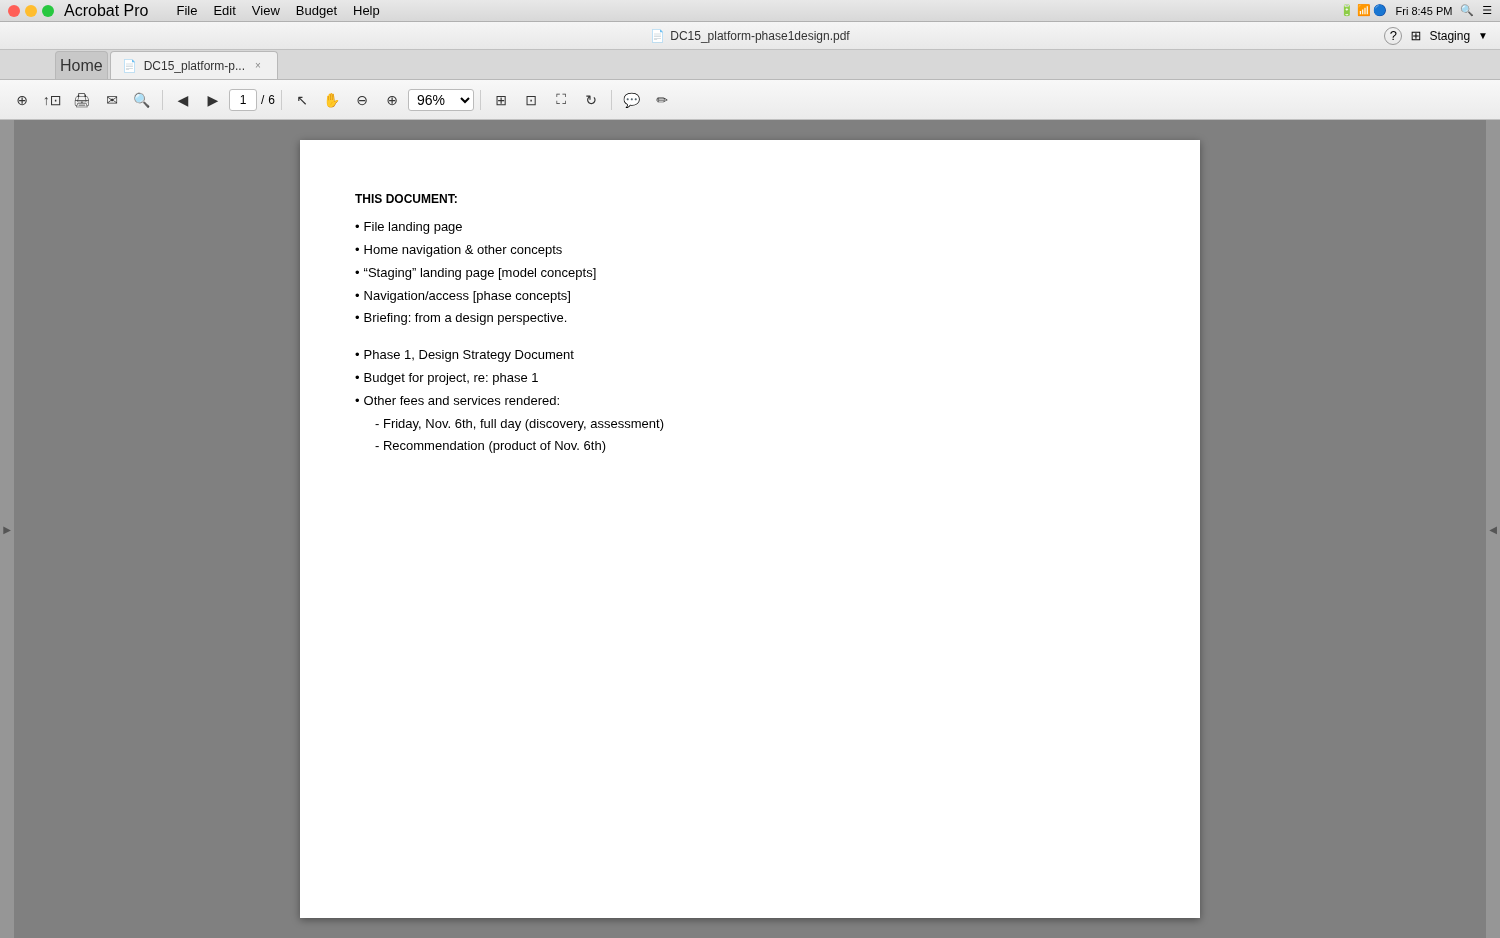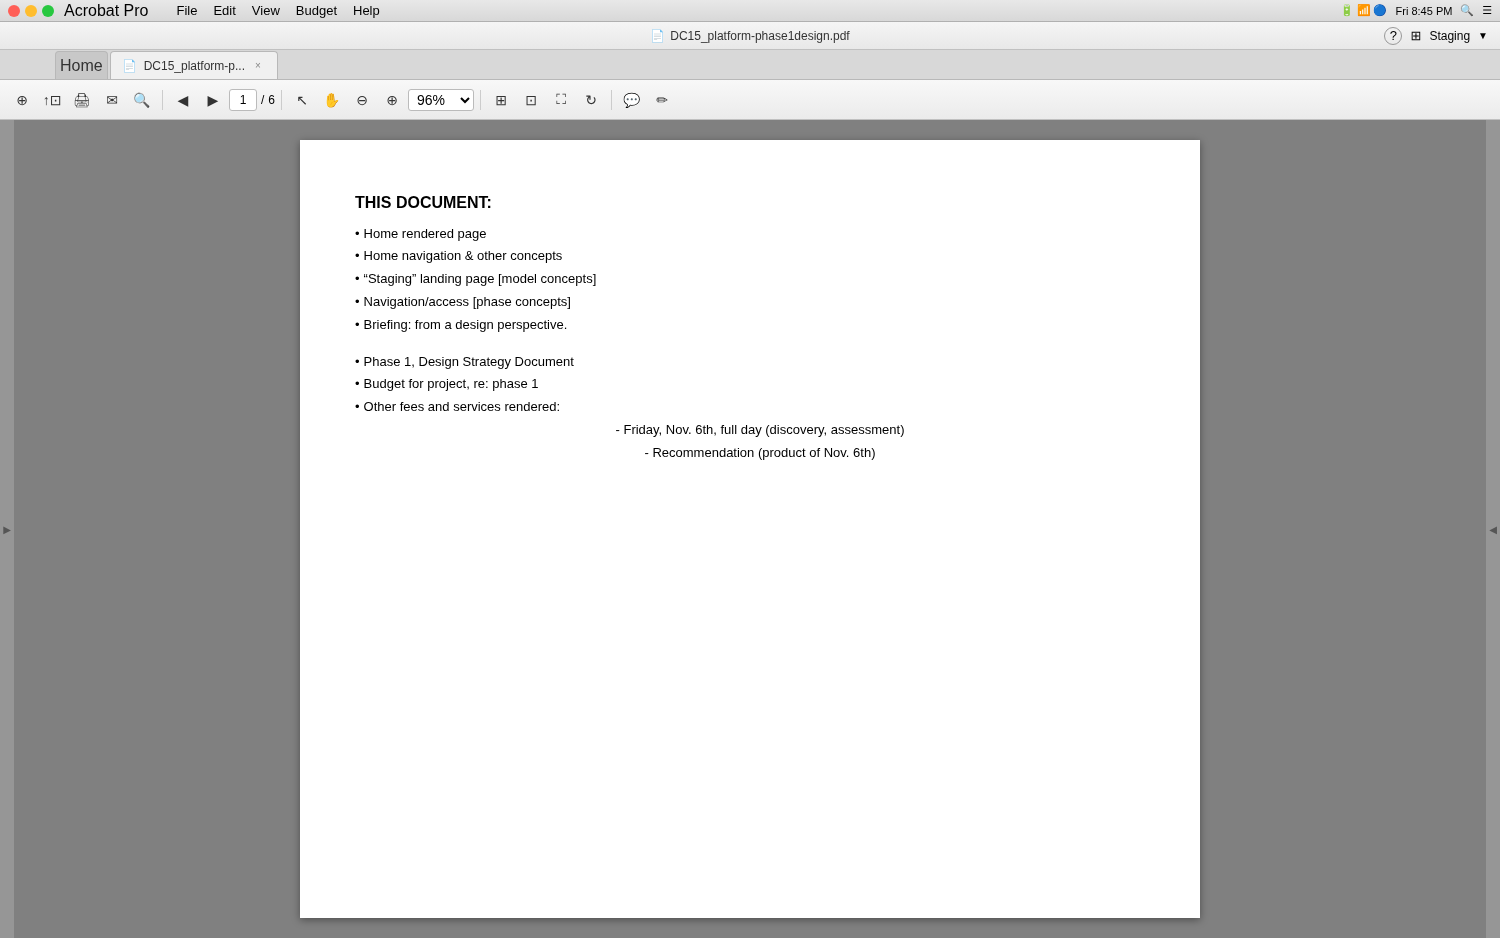--- a/index.html
+++ b/index.html
@@ -208,32 +208,31 @@
       background: white;
       box-shadow: 0 2px 8px rgba(0,0,0,0.4);
       padding: 50px 55px;
       font-size: 13px;
       color: #000;
       line-height: 1.6;
     }
 
     .pdf-heading {
       font-weight: bold;
-      font-size: 16px;
+      font-size: 12px;
       margin-bottom: 8px;
     }
     .pdf-bullet {
       margin-bottom: 2px;
       display: flex;
       gap: 4px;
     }
     .pdf-bullet-indent {
       margin-left: 20px;
       margin-bottom: 2px;
-      text-align: center;
     }
     .pdf-spacer { height: 14px; }
 
     
     .right-toggle {
       width: 14px;
       background: #969696;
       display: flex;
       align-items: center;
       justify-content: center;
@@ -332,21 +331,21 @@
 
 <div class="main-area">
   <div class="left-toggle">▶</div>
 
   <div class="pdf-area">
     <div class="pdf-page">
       <div class="pdf-heading">THIS DOCUMENT:</div>
 
       <div class="pdf-bullet">
         <span>•</span>
-        <span>Home rendered page</span>
+        <span>File landing page</span>
       </div>
       <div class="pdf-bullet">
         <span>•</span>
         <span>Home navigation &amp; other concepts</span>
       </div>
       <div class="pdf-bullet">
         <span>•</span>
         <span>“Staging” landing page [model concepts]</span>
       </div>
       <div class="pdf-bullet">

